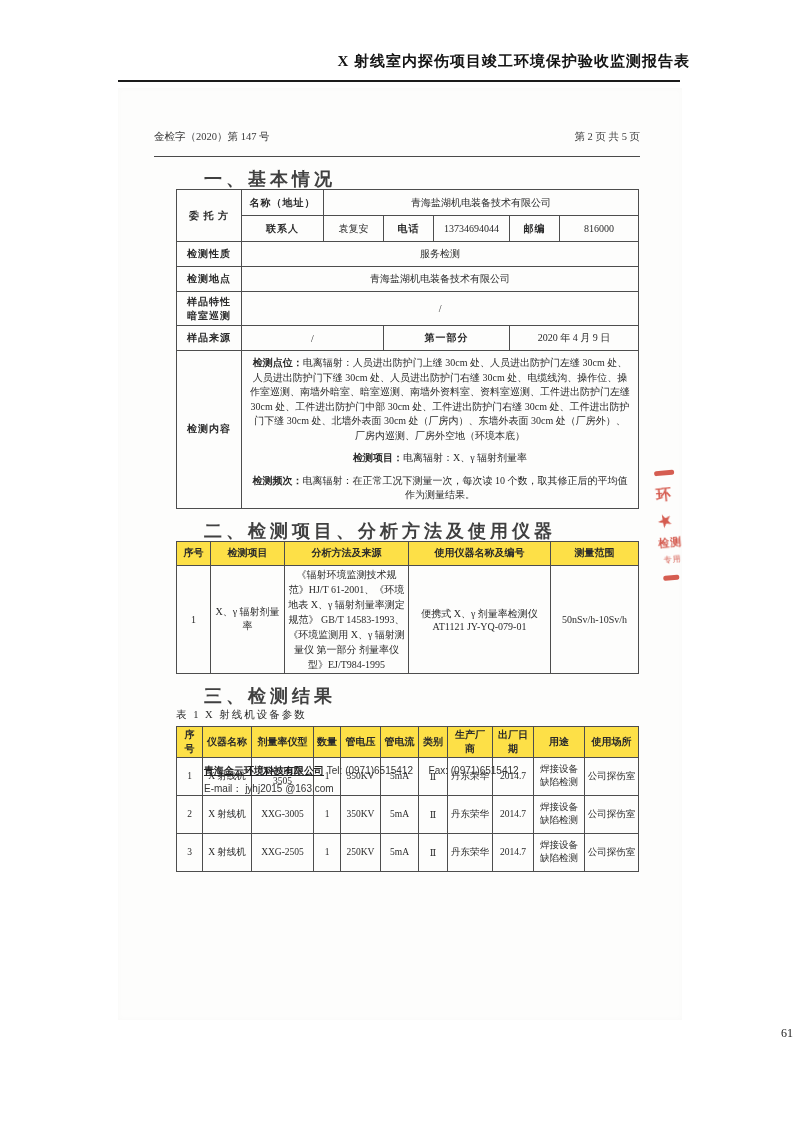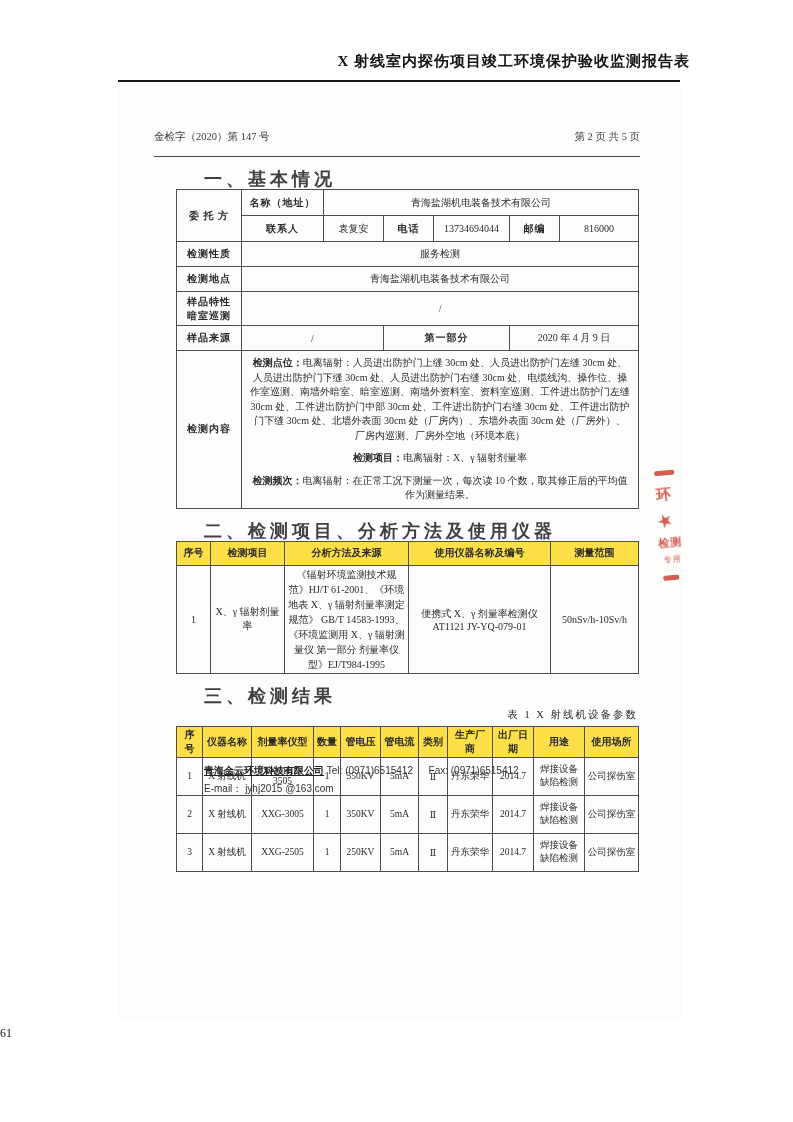--- a/index.html
+++ b/index.html
@@ -38,41 +38,41 @@
   .content-cell p{margin:0 0 8px 0;line-height:1.45;font-size:10px;}
   .content-cell p:last-child{margin-bottom:0;}
   .content-cell b{font-weight:bold;}
   .t2 tr.hdr{height:24px;}
   .t2 tr.data{height:80px;}
   .t2 .method{line-height:1.5;}
   .t3 tr.hdr{height:28px;}
   .t3 tr.data{height:38px;}
   .t3 td{font-size:9.5px;padding:1px 2px;}
   th{font-weight:bold;background:#fde047;}
-  .table-title{margin:6px 0 0 58px;width:462px;text-align:right;font-size:10.5px;letter-spacing:2px;color:#2a2a2a;height:14px;}
+  .table-title{margin:6px 0 0 58px;width:462px;text-align:left;font-size:10.5px;letter-spacing:2px;color:#2a2a2a;height:14px;}
   .scan-footer{
     position:absolute;left:86px;top:676px;width:420px;
     font-family:"Liberation Sans","DejaVu Sans",sans-serif;font-size:10px;color:#333;
   }
   .scan-footer .line{margin-bottom:4px;}
   .company{font-weight:bold;text-decoration:underline;font-family:"Liberation Serif","DejaVu Serif",serif;color:#222;}
   .scan-footer .sep{display:inline-block;width:10px;}
   .stamp{
     position:absolute;left:536px;top:382px;width:36px;height:140px;
     color:#d0473a;opacity:.88;transform:rotate(-5deg);pointer-events:none;
     font-family:"DejaVu Sans",sans-serif;
   }
   .stamp .bar{width:20px;height:5px;background:#d0473a;border-radius:2px;margin:0 0 0 6px;}
   .stamp .bar.bottom{margin-top:10px;width:16px;}
   .stamp .ch1{font-size:15px;font-weight:bold;margin:10px 0 0 6px;filter:blur(.4px);}
   .stamp .star{font-size:18px;margin:6px 0 0 4px;transform:rotate(-95deg);display:inline-block;filter:blur(.3px);}
   .stamp .ch2{font-size:11px;font-weight:bold;margin:4px 0 0 4px;letter-spacing:1px;filter:blur(.5px);}
   .stamp .ch3{font-size:8px;margin:4px 0 0 8px;letter-spacing:1px;filter:blur(.6px);}
   .page-number{
-    position:absolute;top:1026px;left:0;width:793px;text-align:left;
+    position:absolute;top:1026px;left:0;width:793px;text-align:right;
     font-size:12px;color:#1a1a1a;
   }
 </style>
 </head>
 <body>
 
 <div class="page">
 
   <div class="doc-title">X 射线室内探伤项目竣工环境保护验收监测报告表</div>
   <div class="title-rule"></div>

